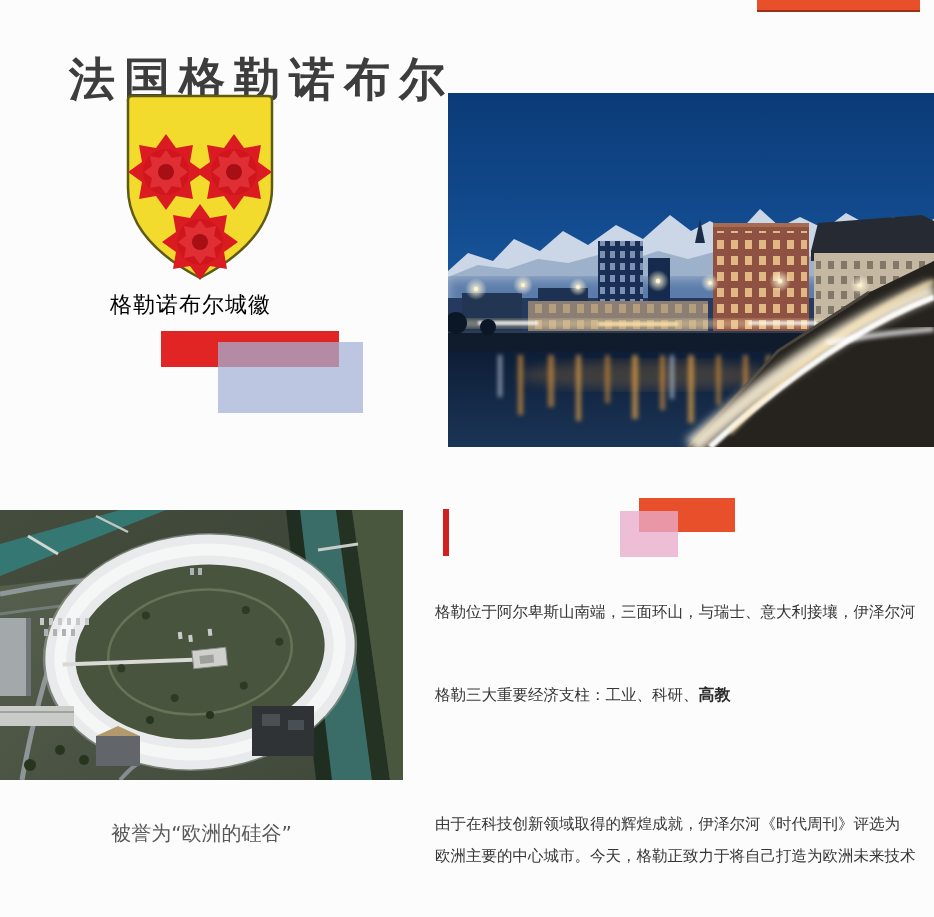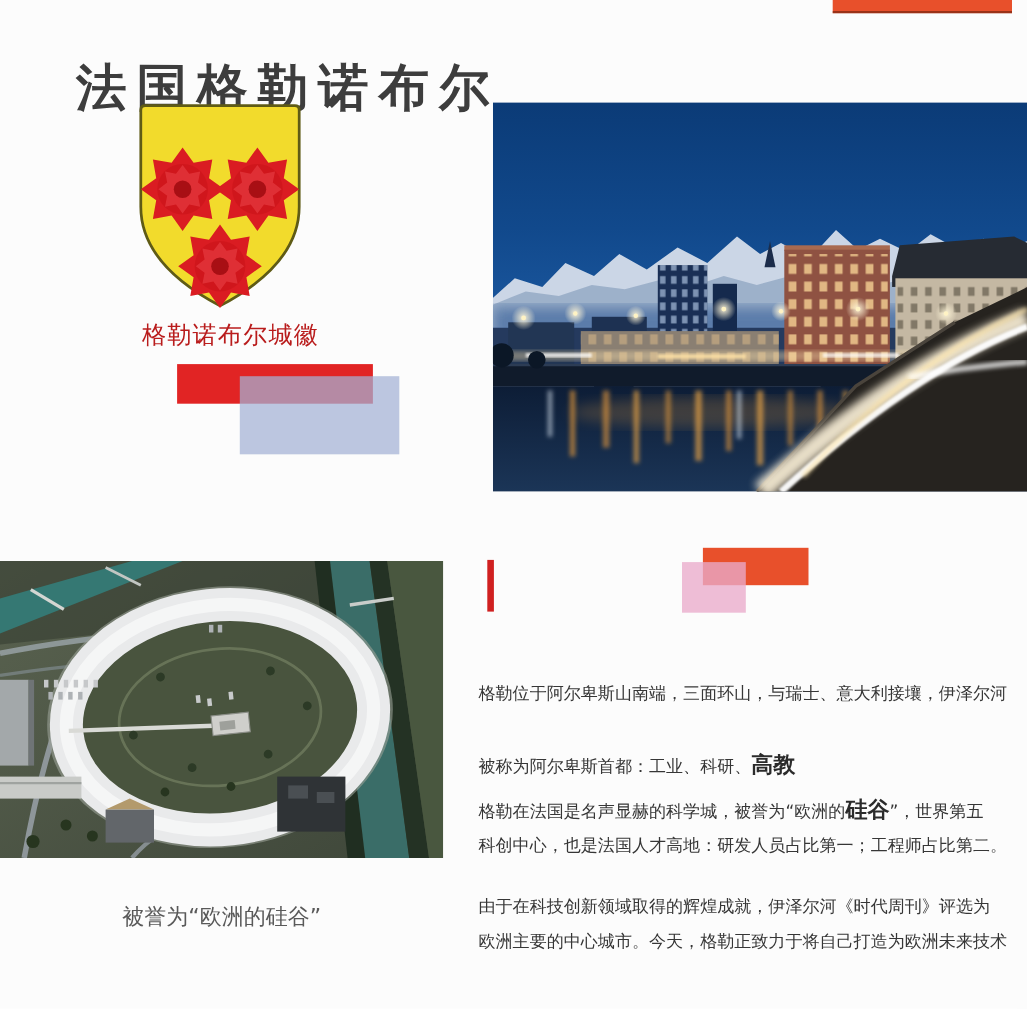--- a/index.html
+++ b/index.html
@@ -15,22 +15,22 @@
   
   .topbar{left:757px;top:0;width:163px;height:10px;background:#E8502B;border-bottom:2px solid rgba(90,25,10,.55);}
   
   .title{
     left:69px;top:22px;font-size:46px;font-weight:700;color:#3D3D3D;
     letter-spacing:9px;line-height:1.15;white-space:nowrap;
   }
   
   .emblem{left:122px;top:92px;width:156px;height:192px;}
   .emblem-caption{
-    left:110px;top:290px;width:180px;text-align:right;
-    font-size:22px;color:#b91c1c;letter-spacing:1px;white-space:nowrap;
+    left:110px;top:290px;width:180px;text-align:left;
+    font-size:22px;color:#000000;letter-spacing:1px;white-space:nowrap;
   }
   
   .decor-red{left:161px;top:331px;width:178px;height:36px;background:#E12424;}
   .decor-blue{left:218px;top:342px;width:145px;height:71px;background:rgba(164,178,214,0.72);}
   
   .photo-night{left:448px;top:93px;width:486px;height:354px;overflow:hidden;}
   
   .photo-sync{left:0;top:510px;width:403px;height:270px;overflow:hidden;}
   .sync-caption{
     left:0;top:820px;width:403px;text-align:center;
@@ -39,25 +39,25 @@
   
   .sec-bar{left:443px;top:509px;width:6px;height:47px;background:#D02020;}
   .sec-title{
     left:463px;top:512px;font-size:38px;font-weight:700;color:#282828;
     letter-spacing:1px;white-space:nowrap;z-index:3;
   }
   .sec-orange{left:639px;top:498px;width:96px;height:34px;background:#E8502B;z-index:1;}
   .sec-pink{left:620px;top:511px;width:58px;height:46px;background:rgba(233,170,203,0.78);z-index:2;}
   
   .para{left:435px;color:#363636;font-size:15.5px;line-height:30px;white-space:nowrap;}
-  .p1{top:615px;}
+  .p1{top:597px;}
   .p2{top:680px;}
   .p3{top:721px;line-height:31px;}
   .p4{top:809px;line-height:31.5px;}
-  .hl{font-size:20px;font-weight:700;color:#2B2B2B;}
+  .hl{font-size:16px;font-weight:700;color:#2B2B2B;}
   figure{margin:0;padding:0;}
 </style>
 </head>
 <body>
 
 <div class="page">
 
   <div class="abs topbar"></div>
 
   <h1 class="abs title">法国格勒诺布尔</h1>
@@ -293,26 +293,22 @@
 
   <div class="abs sec-bar"></div>
   <div class="abs sec-orange"></div>
   <div class="abs sec-pink"></div>
 
   <div class="abs para p1">
     <div>格勒位于阿尔卑斯山南端，三面环山，与瑞士、意大利接壤，伊泽尔河</div>
   </div>
 
   <div class="abs para p2">
-    <span>被称为阿尔卑斯首都：工业、科研、</span><span class="hl">高教</span>
+    <span>格勒三大重要经济支柱：工业、科研、</span><span class="hl">高教</span>
   </div>
 
-  <div class="abs para p3">
-    <div><span>格勒在法国是名声显赫的科学城，被誉为“欧洲的</span><span class="hl">硅谷</span><span>”，世界第五</span></div>
-    <div>科创中心，也是法国人才高地：研发人员占比第一；工程师占比第二。</div>
-  </div>
 
   <div class="abs para p4">
     <div>由于在科技创新领域取得的辉煌成就，伊泽尔河《时代周刊》评选为</div>
     <div>欧洲主要的中心城市。今天，格勒正致力于将自己打造为欧洲未来技术</div>
   </div>
 
 </div>
 
 </body></html>

